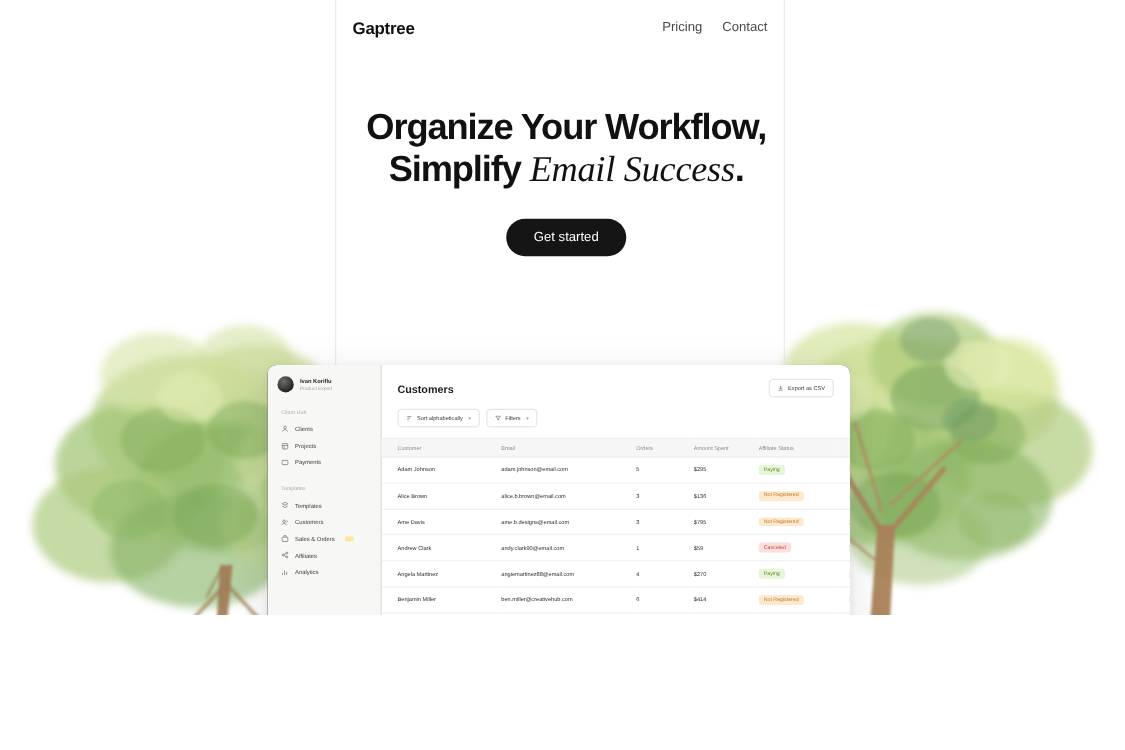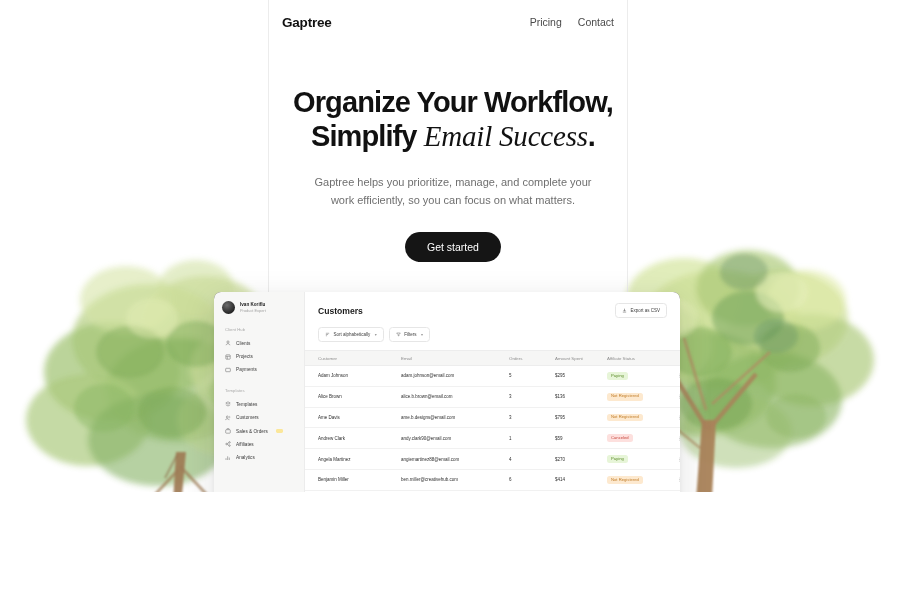--- a/index.html
+++ b/index.html
@@ -219,21 +219,20 @@
       <a href="#">Pricing</a>
       <a href="#">Contact</a>
     </nav>
   </div>
 
   <div class="hero">
     <h1>
       <span>Organize Your Workflow,</span><br>
       <span>Simplify </span><span class="ital">Email Success</span><span>.</span>
     </h1>
-    <p>Gaptree helps you prioritize, manage, and complete your work efficiently, so you can focus on what matters.</p>
     <button class="cta">Get started</button>
   </div>
 
   <div class="dash">
 
     <aside class="side">
       <div class="prof">
         <div class="avatar"></div>
         <div>
           <div class="pname">Ivan Koriflu</div>

